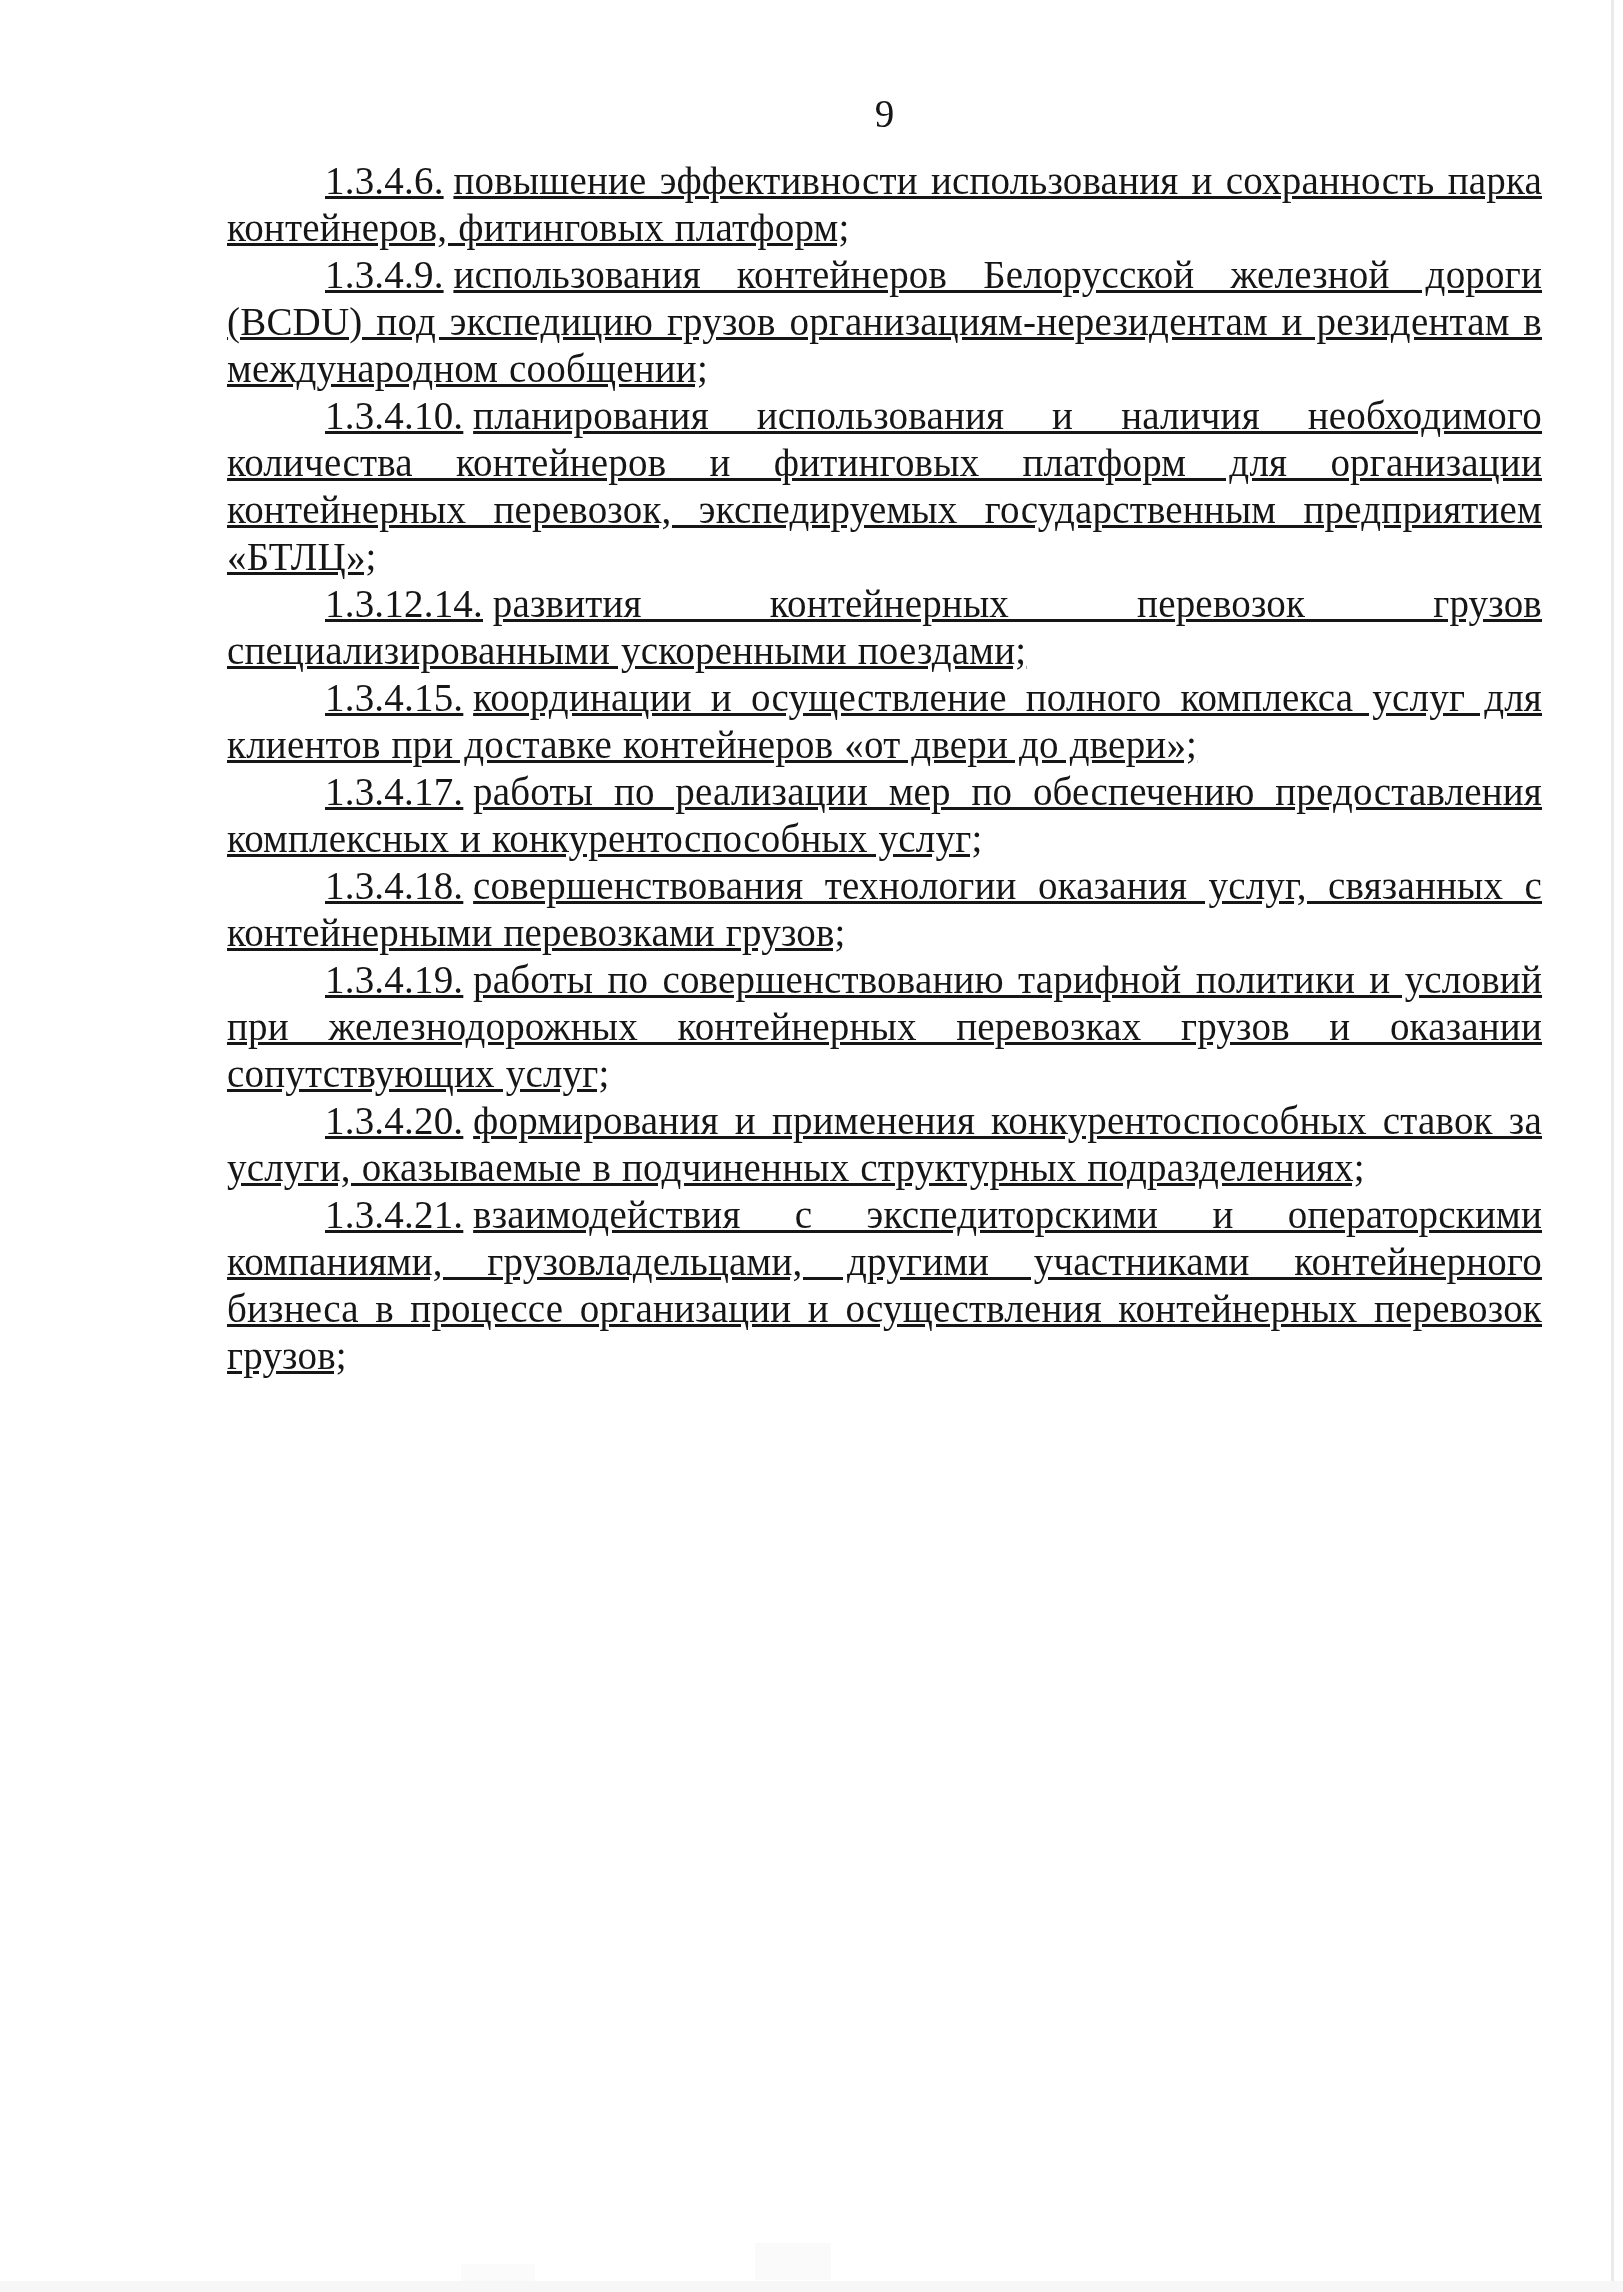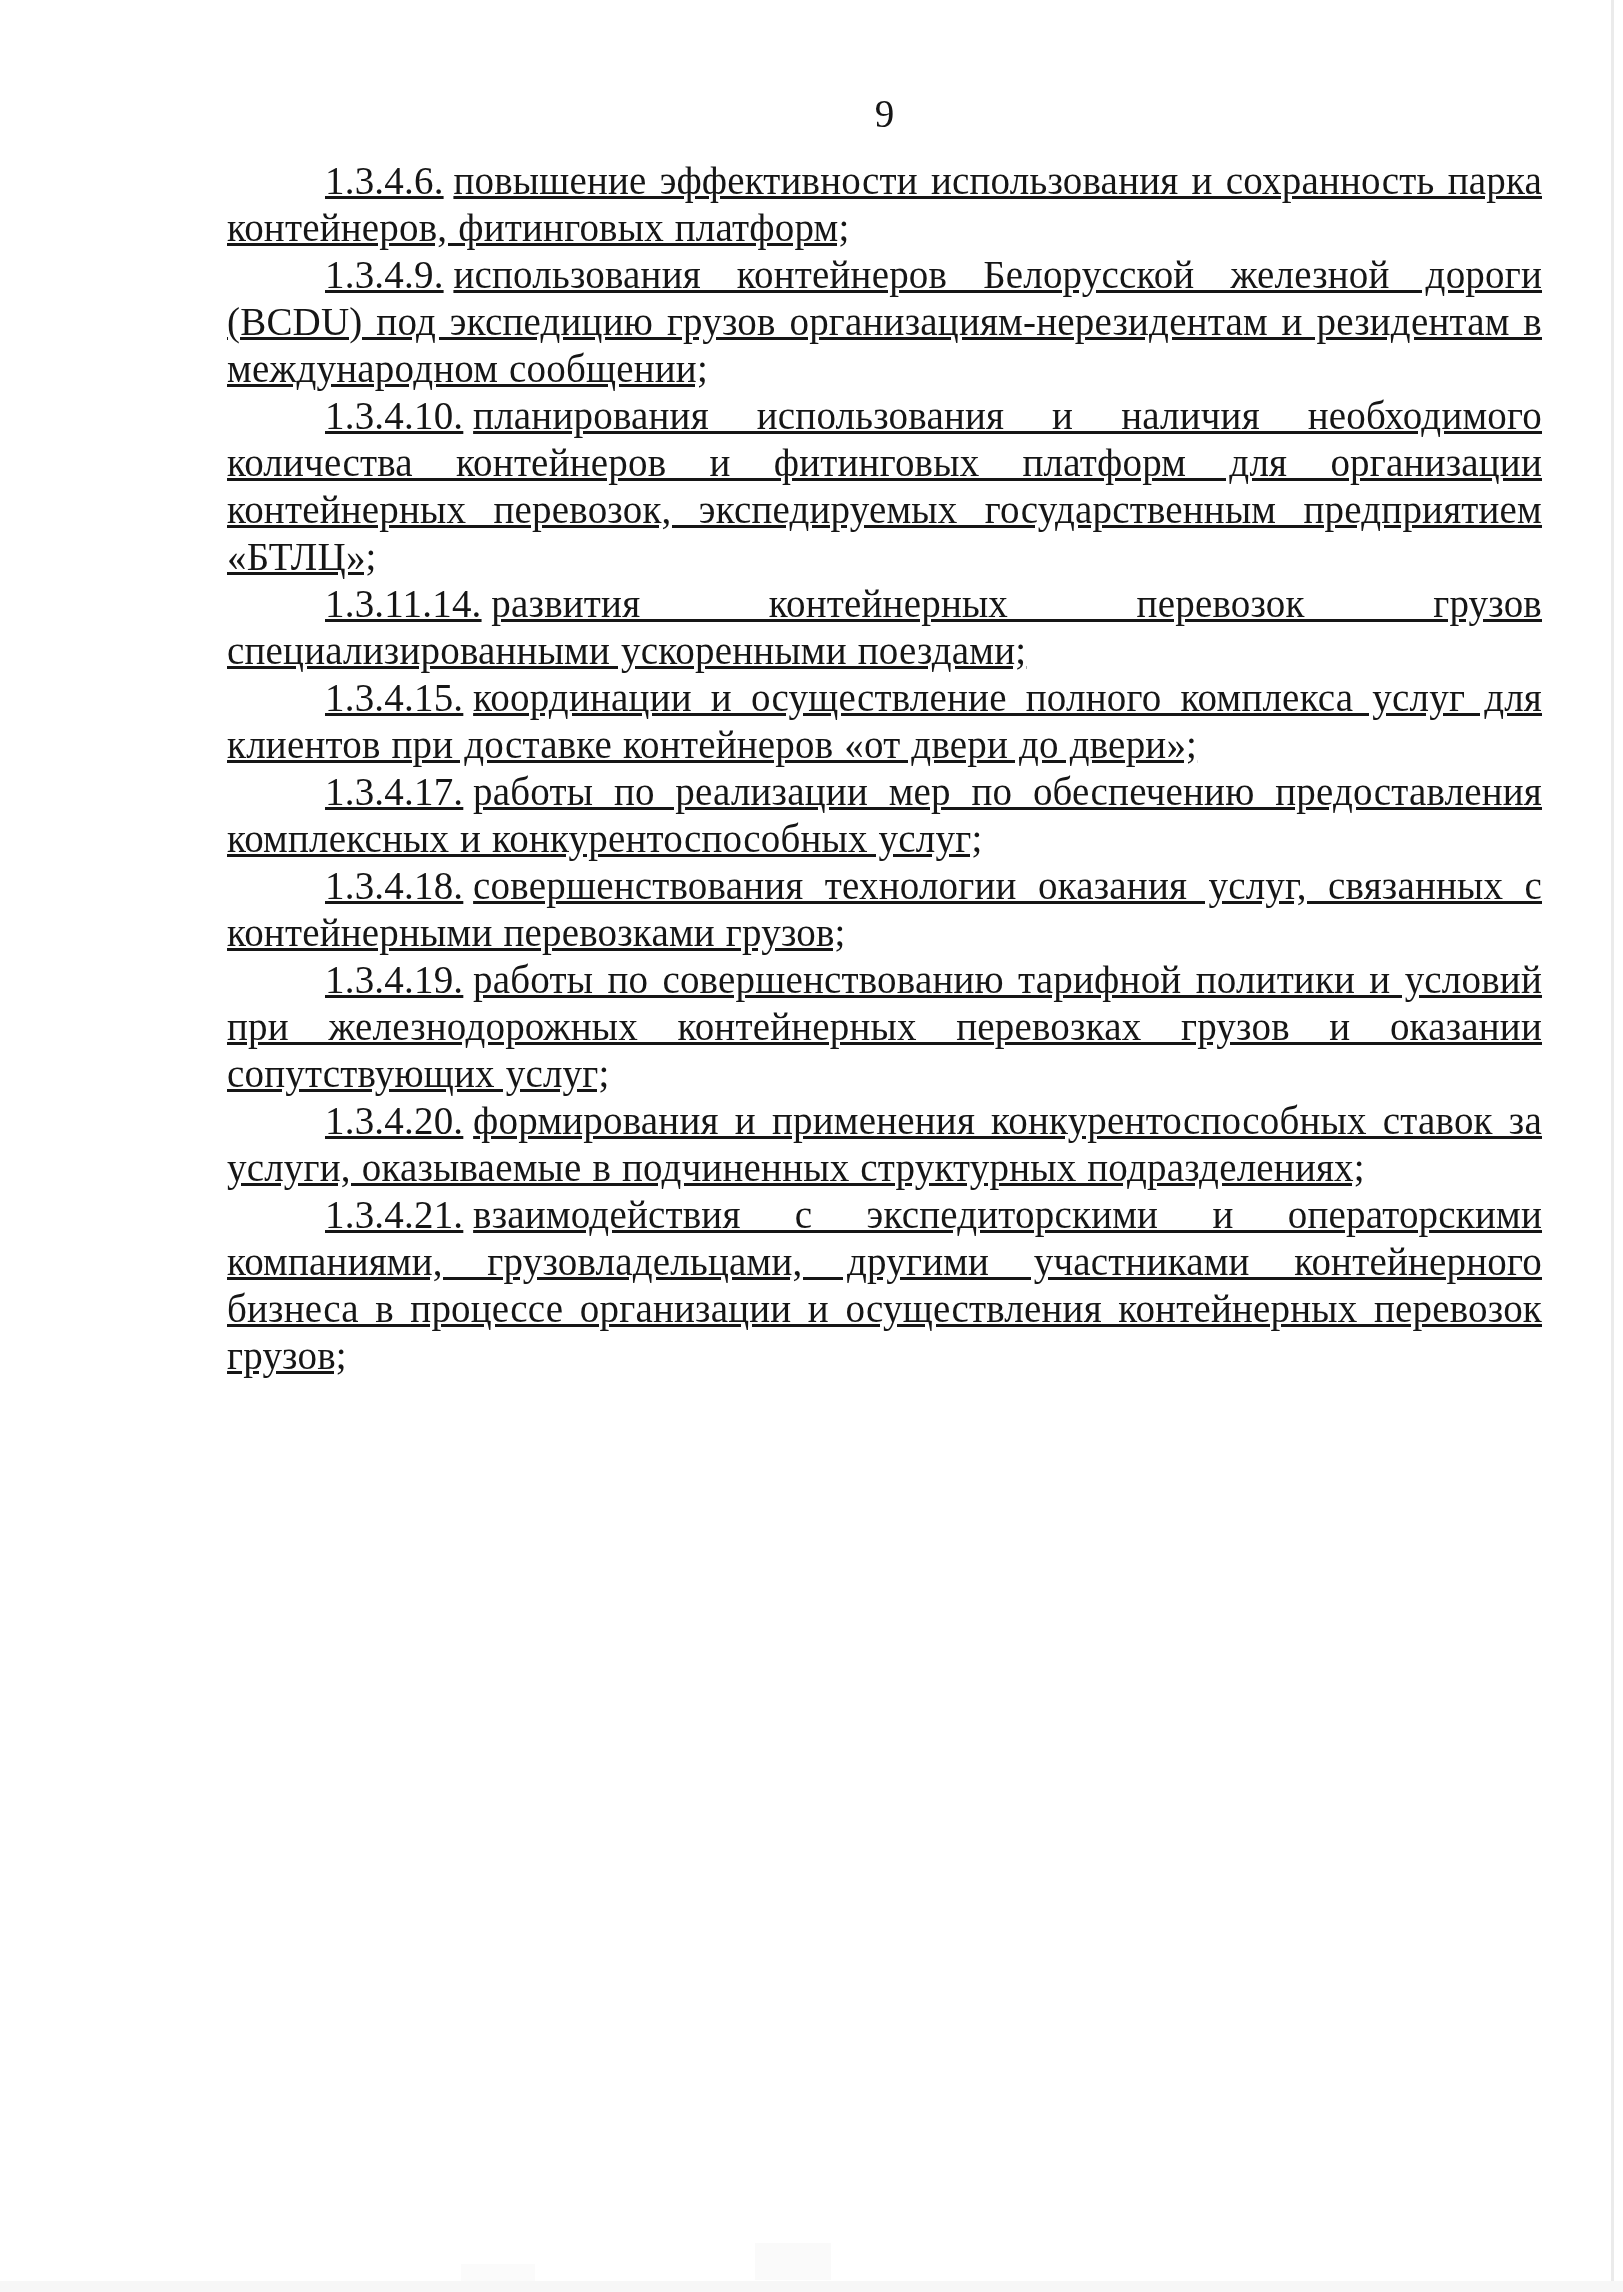--- a/index.html
+++ b/index.html
@@ -87,21 +87,21 @@
 
 
 
   <p class="para"><span class="para-num">1.3.4.9.</span><span>использования контейнеров Белорусской железной дороги (BCDU) под экспедицию грузов организациям-нерезидентам и резидентам в международном сообщении;</span></p>
 
   <p class="para"><span class="para-num">1.3.4.10.</span><span>планирования использования и наличия необходимого количества контейнеров и фитинговых платформ для организации контейнерных перевозок, экспедируемых государственным предприятием «БТЛЦ»;</span></p>
 
 
 
 
-  <p class="para"><span class="para-num">1.3.11.14.</span><span>развития контейнерных перевозок грузов специализированными ускоренными поездами;</span></p>
+  <p class="para"><span class="para-num">1.3.12.14.</span><span>развития контейнерных перевозок грузов специализированными ускоренными поездами;</span></p>
 
   <p class="para"><span class="para-num">1.3.4.15.</span><span>координации и осуществление полного комплекса услуг для клиентов при доставке контейнеров «от двери до двери»;</span></p>
 
 
   <p class="para"><span class="para-num">1.3.4.17.</span><span>работы по реализации мер по обеспечению предоставления комплексных и конкурентоспособных услуг;</span></p>
 
   <p class="para"><span class="para-num">1.3.4.18.</span><span>совершенствования технологии оказания услуг, связанных с контейнерными перевозками грузов;</span></p>
 
   <p class="para"><span class="para-num">1.3.4.19.</span><span>работы по совершенствованию тарифной политики и условий при железнодорожных контейнерных перевозках грузов и оказании сопутствующих услуг;</span></p>
 

